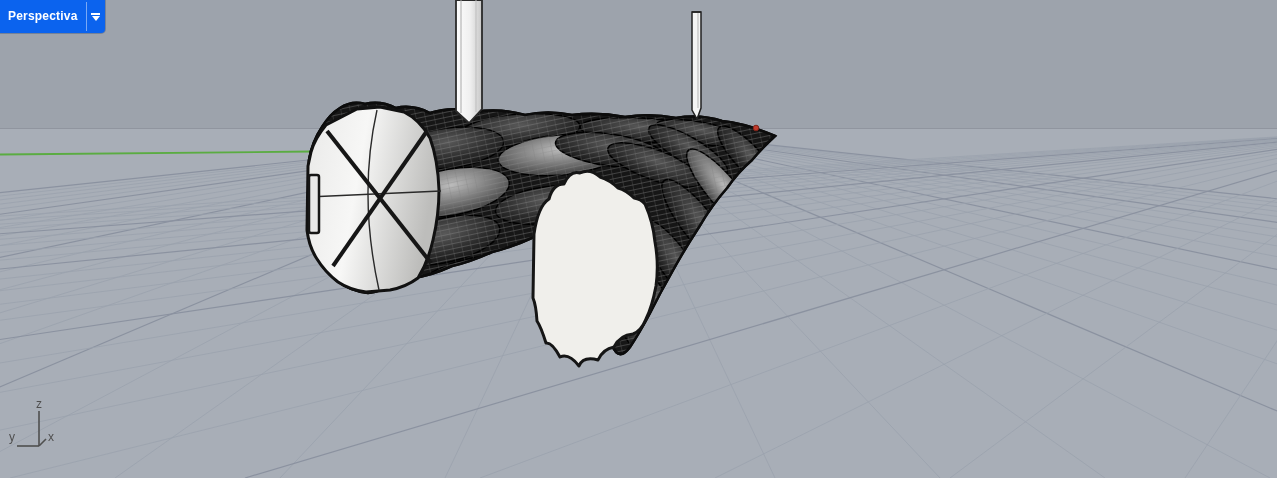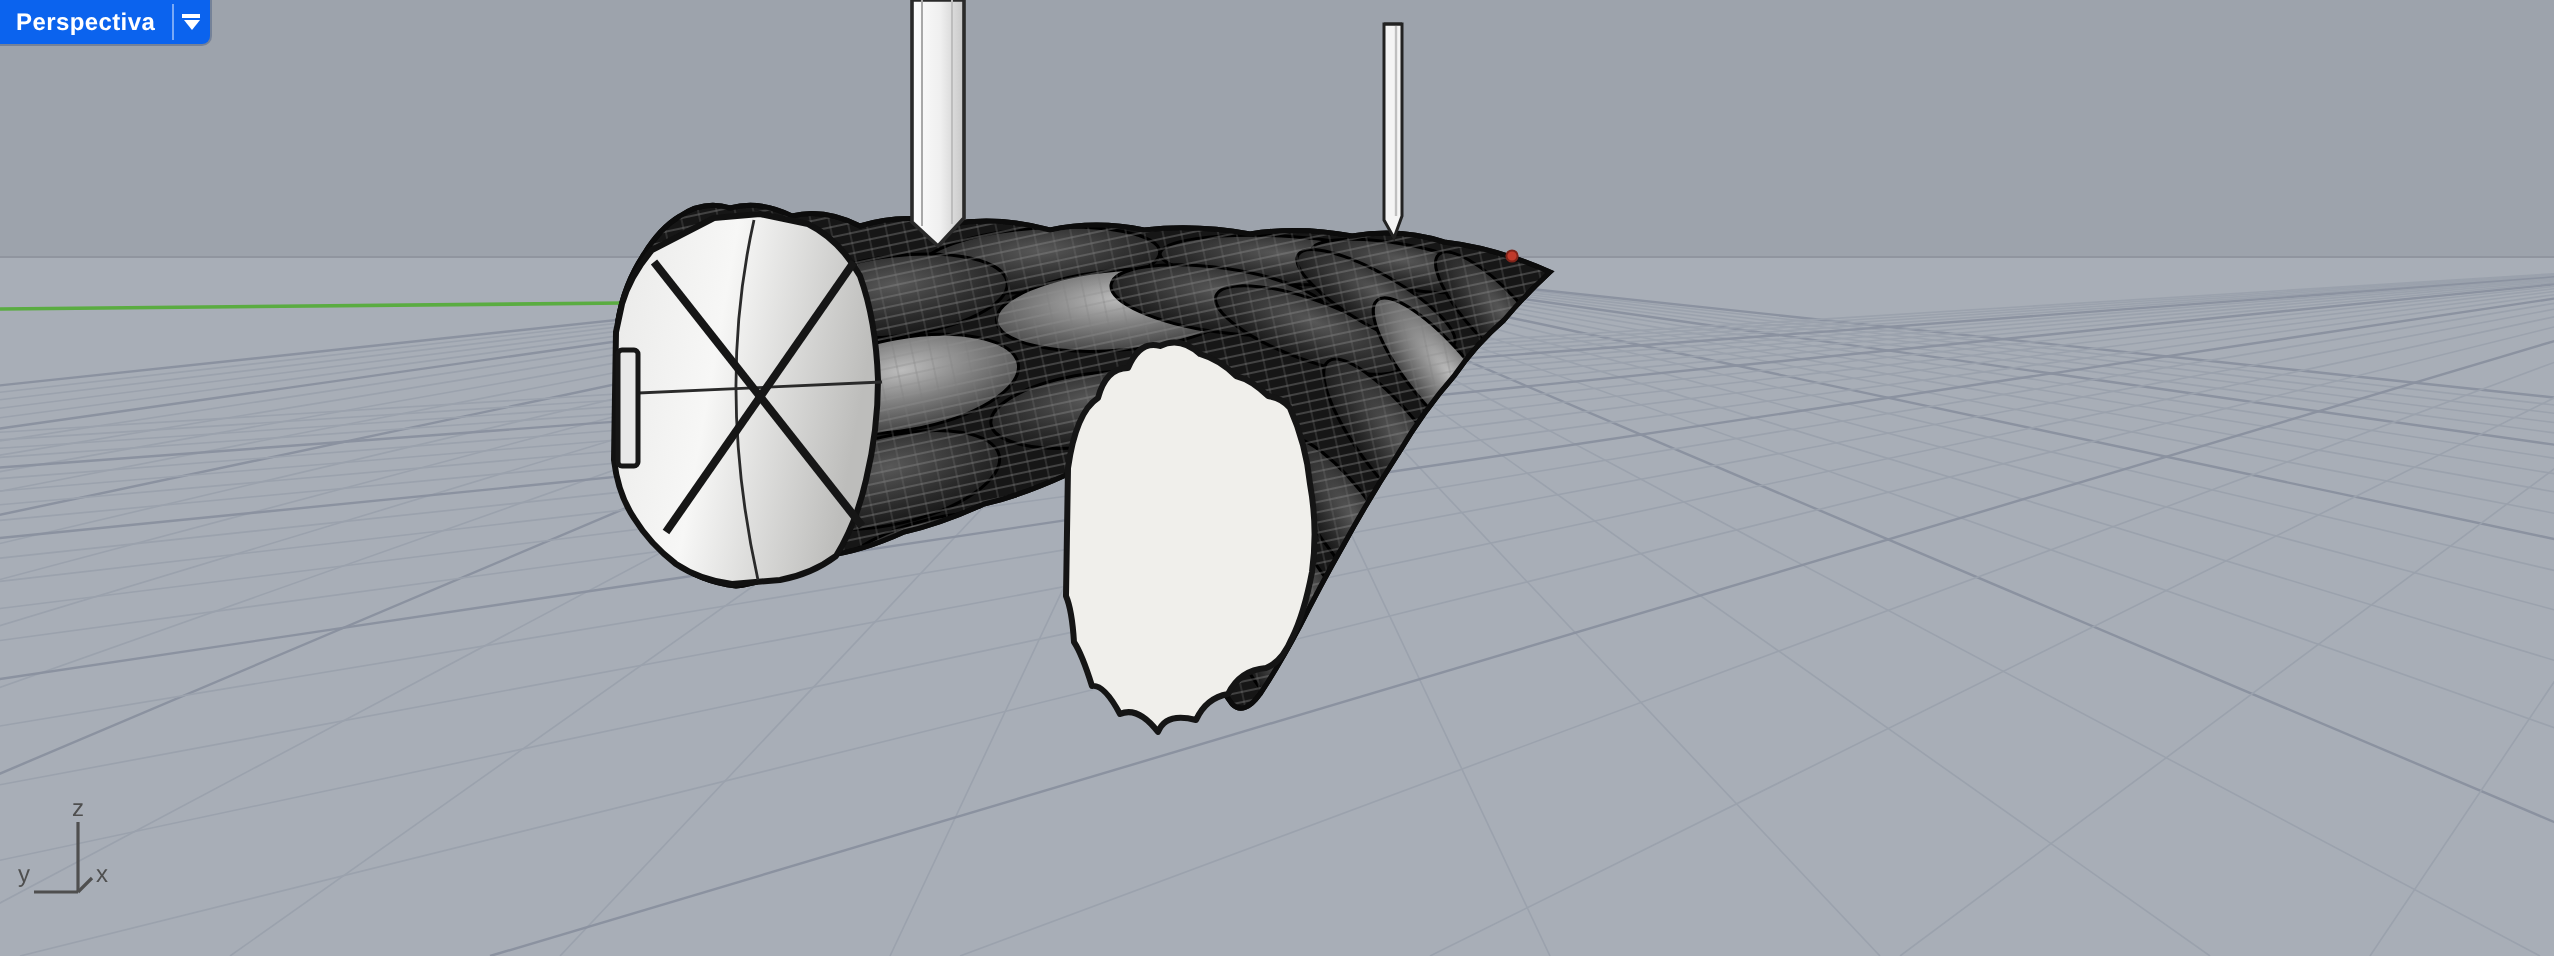--- a/index.html
+++ b/index.html
@@ -5,21 +5,21 @@
   :root{
     --sky:#9da3ac; --ground:#a8aeb7; --grid-minor:#9ba2ad; --grid-major:#8b92a0;
     --horizon:#90959f; --yaxis:#5aac41; --marker:#c03a2b; --tab:#0b63ee;
     --gizmo:#4f4f4f; --outline:#0c0c0c; --patch:#f0efeb;
   }
   *{margin:0;padding:0;box-sizing:border-box;}
   body{width:1277px;height:478px;overflow:hidden;background:var(--ground);
        font-family:"Liberation Sans", sans-serif;}
   .viewport{position:relative;width:1277px;height:478px;}
   svg{position:absolute;inset:0;display:block;}
-  .vp-tab{position:absolute;top:0;left:0;height:22px;background:var(--tab);
+  .vp-tab{position:absolute;top:0;left:0;height:33px;background:var(--tab);
           color:#fff;display:flex;align-items:stretch;border-radius:0 0 4px 0;
           box-shadow:0 0 0 1px rgba(0,30,90,.25);z-index:5;cursor:pointer;}
   .vp-tab .lbl{display:flex;align-items:center;padding:0 8px 1px 8px;
                font-size:12px;font-weight:bold;letter-spacing:.2px;}
   .vp-tab .div{width:1px;background:rgba(255,255,255,.45);margin:2px 0;}
   .vp-tab .arrbox{display:flex;flex-direction:column;align-items:center;
                   justify-content:center;width:18px;gap:1px;}
   .vp-tab .bar{width:9px;height:2px;background:#fff;}
   .vp-tab .tri{width:0;height:0;border-left:4.5px solid transparent;
                border-right:4.5px solid transparent;border-top:5px solid #fff;}

